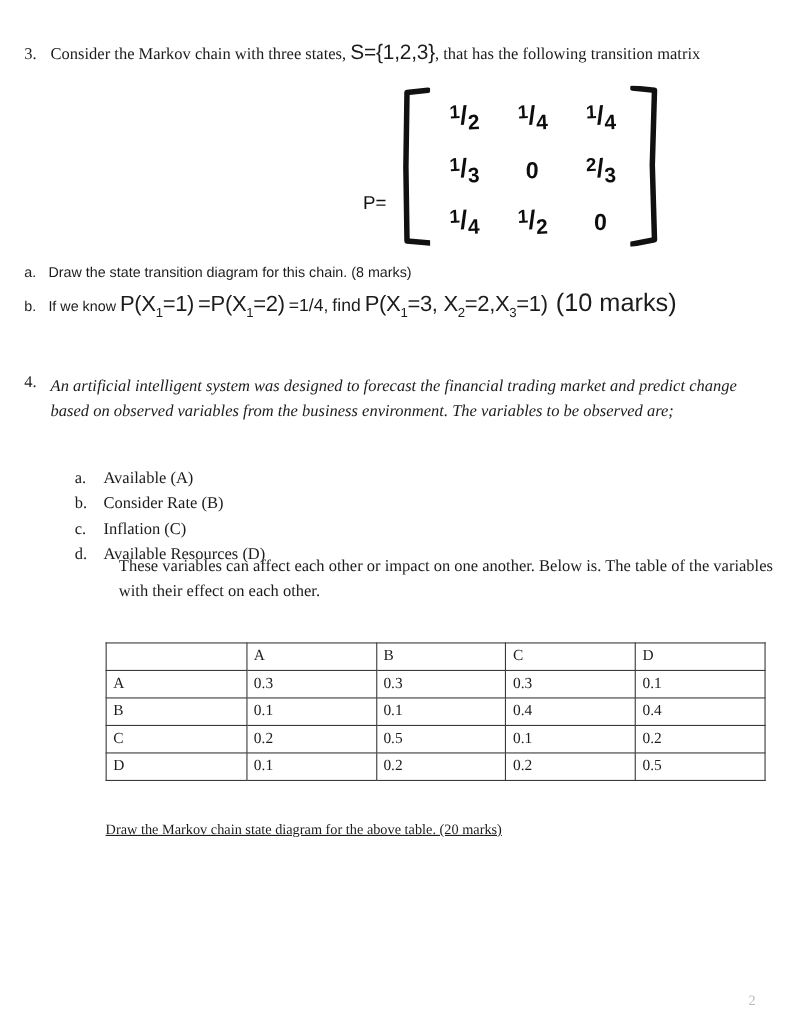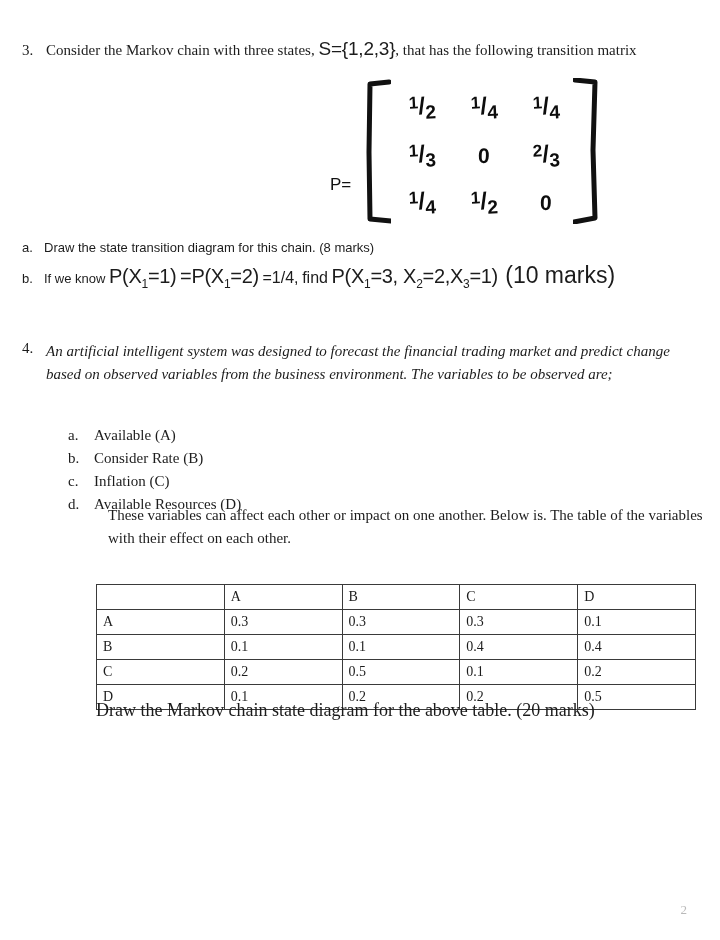--- a/index.html
+++ b/index.html
@@ -215,22 +215,23 @@
     font-family: "Liberation Serif", serif;
     font-size: 14px;
     vertical-align: middle;
   }
   table.vartable col.c0 { width: 128px; }
   table.vartable col.cx { width: 118px; }
 
   .closing {
     position: absolute;
     left: 96px;
-    top: 700px;
-    font-size: 18px;
+    top: 746px;
+    font-size: 13px;
+    text-decoration: underline;
   }
 
   .page-num {
     position: absolute;
     right: 33px;
     top: 902px;
     font-size: 13px;
     color: #b9b9b9;
     font-family: "Liberation Serif", serif;
   }

